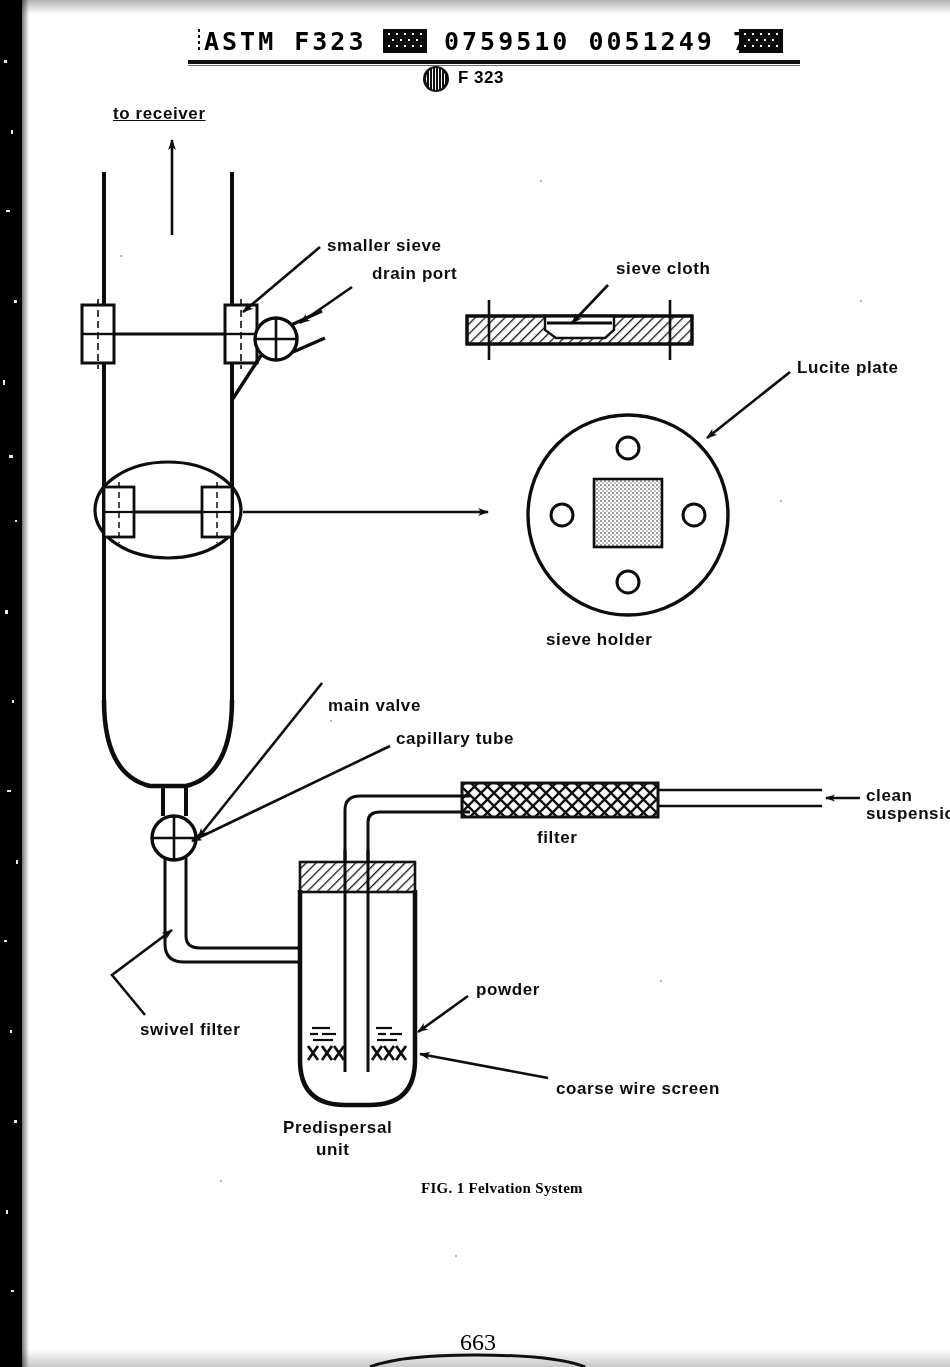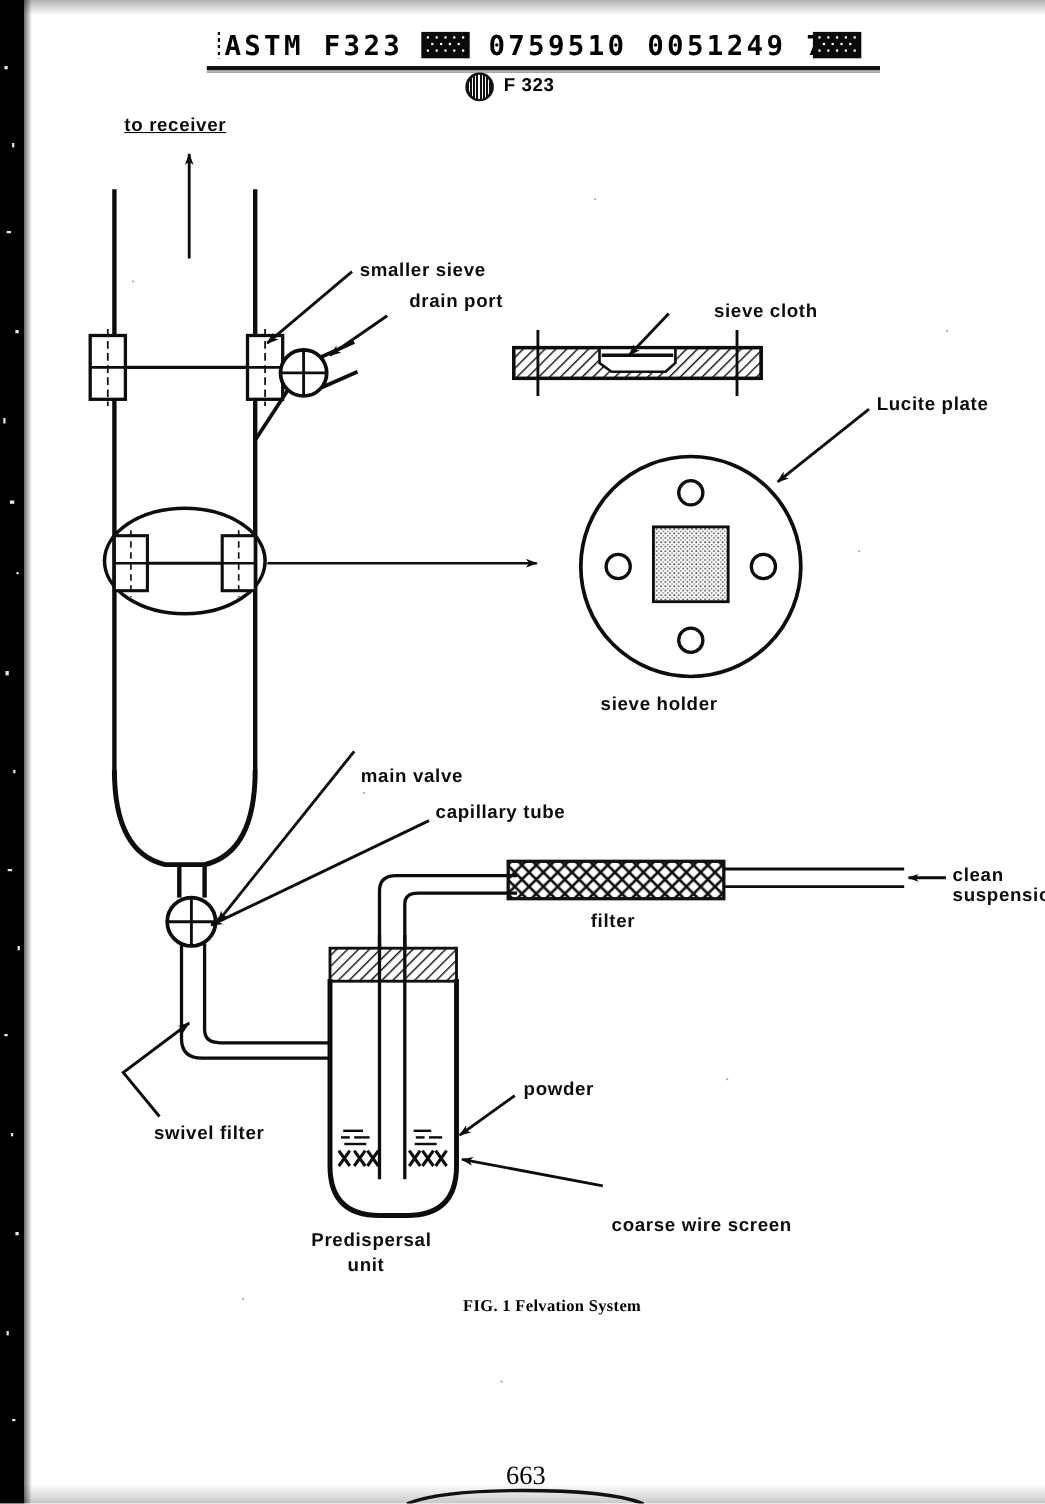--- a/index.html
+++ b/index.html
@@ -288,31 +288,31 @@
       <path d="M468 996 L418 1032" stroke-width="2.6" marker-end="url(#arw)"></path>
 
       <path d="M548 1078 L420 1054" stroke-width="2.6" marker-end="url(#arw)"></path>
 
     </g>
   </svg>
 
   <div class="lbl" style="left:113px;top:104px;text-decoration:underline;">to receiver</div>
   <div class="lbl" style="left:327px;top:236px;">smaller  sieve</div>
   <div class="lbl" style="left:372px;top:264px;">drain  port</div>
-  <div class="lbl" style="left:616px;top:273px;margin-left:33px;">sieve  cloth</div>
+  <div class="lbl" style="left:616px;top:259px;">sieve  cloth</div>
   <div class="lbl" style="left:797px;top:358px;text-align:center;">Lucite  plate</div>
   <div class="lbl" style="left:546px;top:630px;">sieve  holder</div>
   <div class="lbl" style="left:328px;top:668px;margin-top:28px;">main  valve</div>
   <div class="lbl" style="left:396px;top:729px;">capillary  tube</div>
   <div class="lbl" style="left:513px;top:828px;margin-left:24px;">filter</div>
   <div class="lbl" style="left:866px;top:786px;">clean</div>
   <div class="lbl" style="left:866px;top:804px;">suspension  fluid</div>
   <div class="lbl" style="left:140px;top:1020px;">swivel  filter</div>
   <div class="lbl" style="left:476px;top:980px;">powder</div>
-  <div class="lbl" style="left:556px;top:1104px;">coarse  wire  screen</div>
+  <div class="lbl" style="left:556px;top:1079px;">coarse  wire  screen</div>
   <div class="lbl" style="left:283px;top:1118px;">Predispersal</div>
   <div class="lbl" style="left:316px;top:1140px;">unit</div>
 
   <div class="cap" style="left:421px;top:1180px;">FIG. 1   Felvation System</div>
 
   <div class="pgno" style="left:460px;top:1329px;">663</div>
   <svg width="950" height="1367">
     <path d="M370 1367 Q400 1355 475 1355 Q555 1355 585 1367" stroke="#111" stroke-width="3" fill="none"></path>
   </svg>
 

